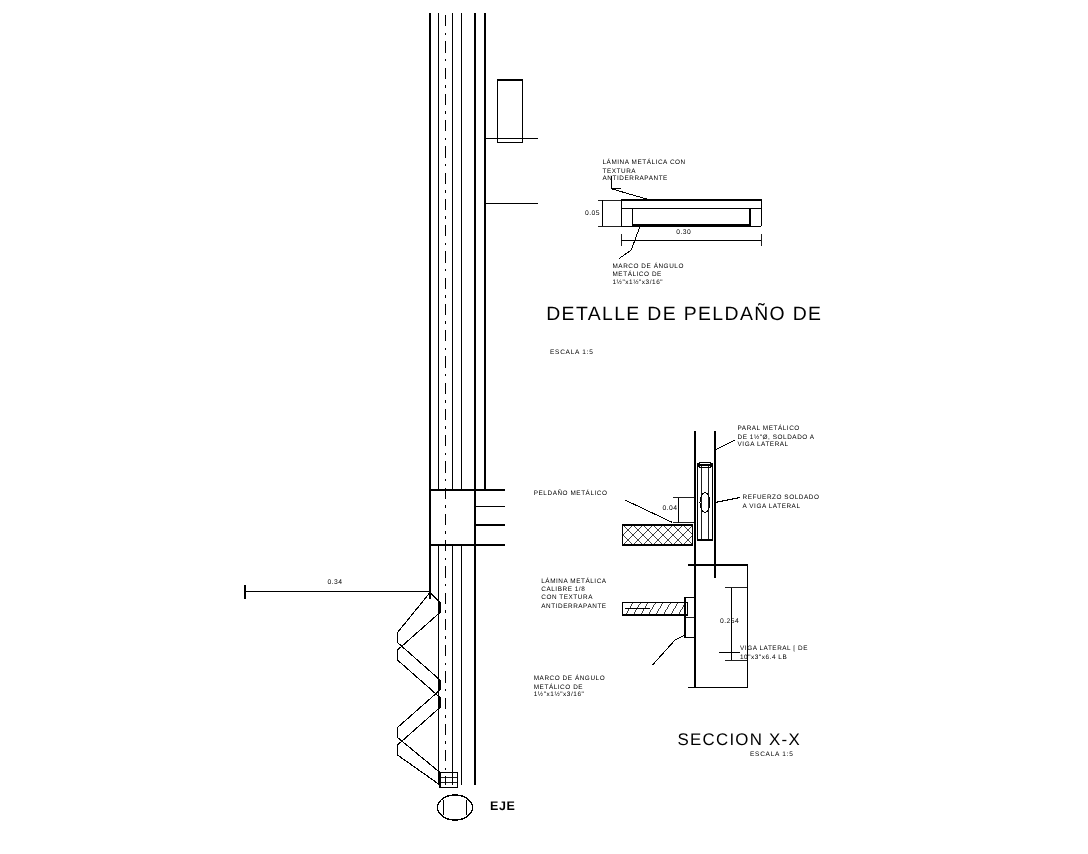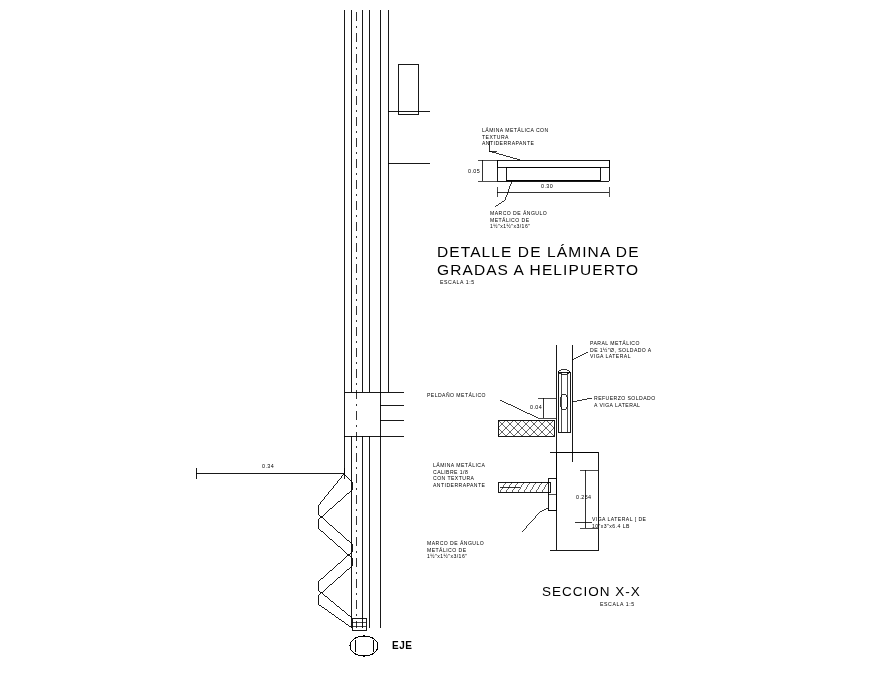--- a/index.html
+++ b/index.html
@@ -213,22 +213,21 @@
 ANTIDERRAPANTE</div>
 
   <div class="lbl dim" style="left:468px; top:168px;">0.05</div>
 
   <div class="lbl dim" style="left:541px; top:183px;">0.30</div>
 
   <div class="lbl tiny" style="left:490px; top:210px;">MARCO DE ÁNGULO
 METÁLICO DE
 1½"x1½"x3/16"</div>
 
-  <div class="lbl title-main" style="left:437px; top:242px;">DETALLE DE LÁMINA DE</div>
-  <div class="lbl title-main" style="left:437px; top:260px;">GRADAS A HELIPUERTO</div>
+  <div class="lbl title-main" style="left:437px; top:242px;">DETALLE DE PELDAÑO DE</div>
   <div class="lbl scale-txt" style="left:440px; top:279px;">ESCALA 1:5</div>
 
   <div class="lbl tiny" style="left:590px; top:340px;">PARAL METÁLICO
 DE 1½"Ø, SOLDADO A
 VIGA LATERAL</div>
 
   <div class="lbl tiny" style="left:594px; top:395px;">REFUERZO SOLDADO
 A VIGA LATERAL</div>
 
   <div class="lbl tiny" style="left:427px; top:392px;">PELDAÑO METÁLICO</div>

